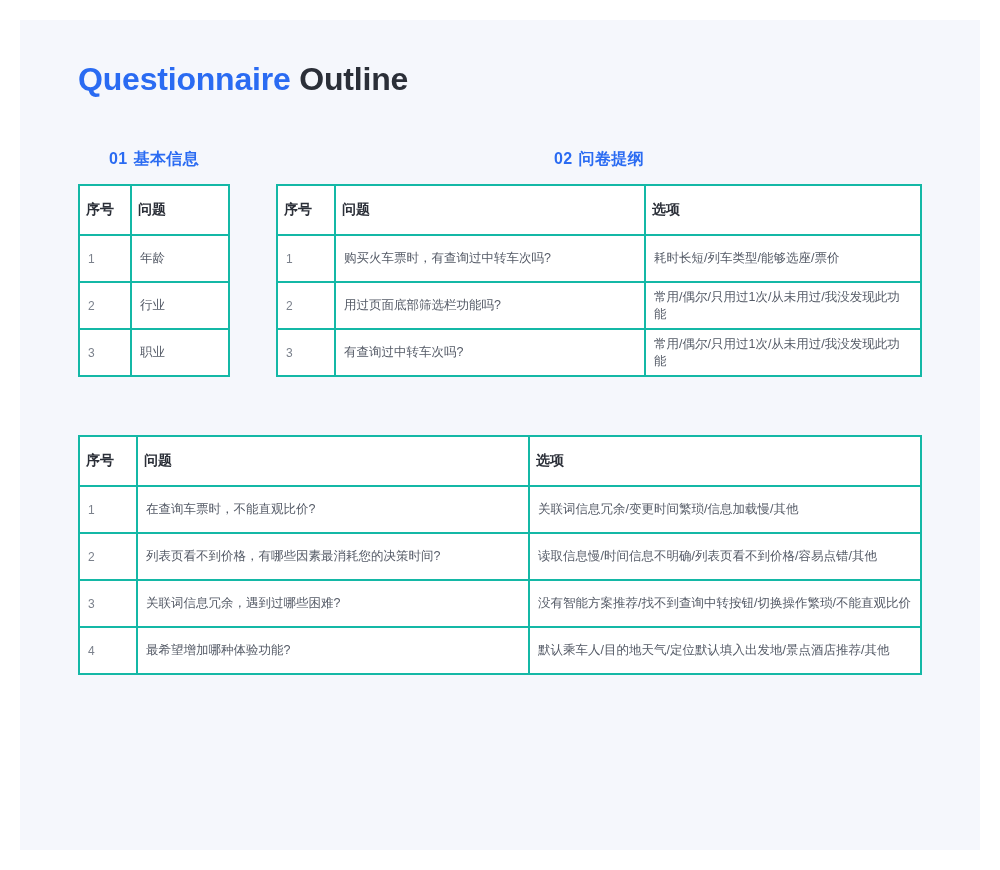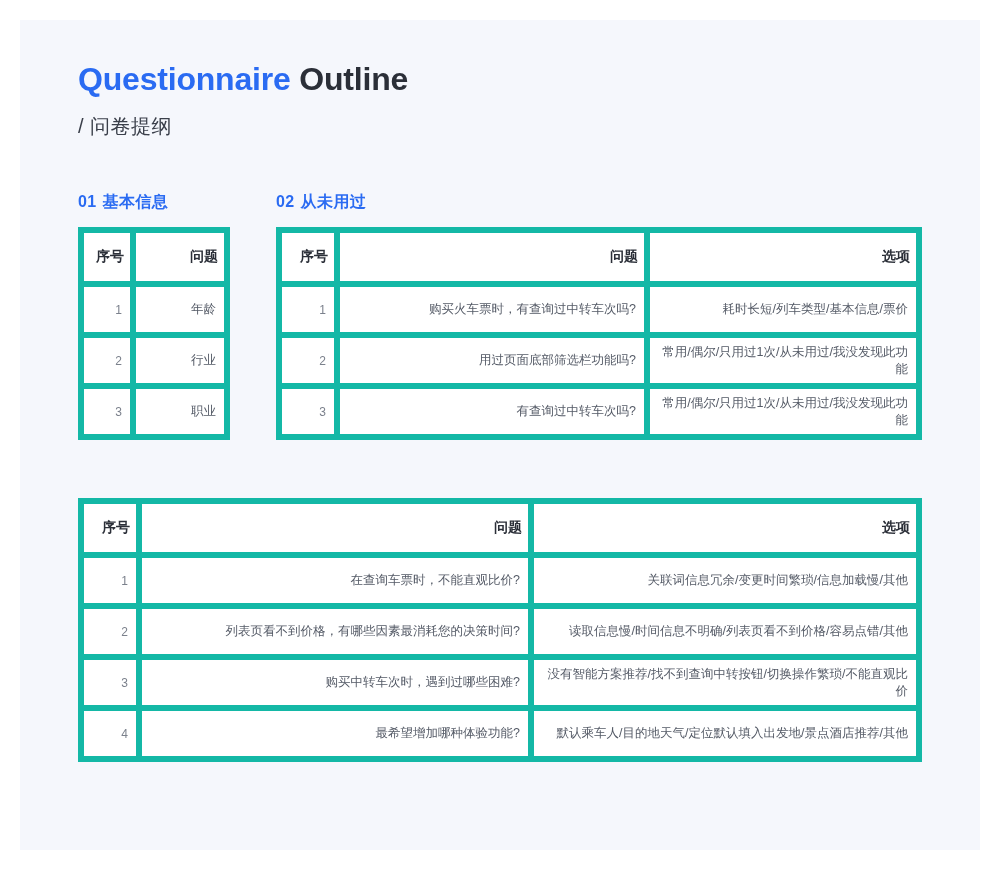--- a/index.html
+++ b/index.html
@@ -46,20 +46,21 @@
   .subtitle .slash {
     color: #3a3f4a;
     margin-right: 6px;
   }
 
   .section-heading {
     color: #2a6bf2;
     font-size: 16px;
     font-weight: bold;
     letter-spacing: 0.4px;
+    text-align: center;
   }
   .section-heading .num {
     margin-right: 6px;
   }
 
   .row-blocks {
     display: flex;
     gap: 46px;
     margin-top: 52px;
   }
@@ -67,22 +68,22 @@
   .block-func  { flex: 1; }
 
   table {
     border-collapse: collapse;
     width: 100%;
     margin-top: 14px;
     background: #ffffff;
     table-layout: fixed;
   }
   th, td {
-    border: 6px solid #14b8a6;
-    text-align: right;
+    border: 2px solid #14b8a6;
+    text-align: left;
     color: #3f4category;
   }
   th {
     background: #ffffff;
     color: #2b2f38;
     font-size: 14px;
     font-weight: bold;
     height: 48px;
     padding: 0 6px;
   }
@@ -107,23 +108,20 @@
 </head>
 <body>
 
 <div class="page">
   <div class="inner">
 
     <h1 class="title">
       <span class="accent">Questionnaire</span><span class="rest"> Outline</span>
     </h1>
 
-    <div class="subtitle">
-      <span class="slash">/</span><span>问卷提纲</span>
-    </div>
 
     <div class="row-blocks">
 
       <div class="block-basic">
         <div class="section-heading">
           <span class="num">01</span><span>基本信息</span>
         </div>
         <table class="tbl-basic">
           <colgroup>
               <col class="c1">
@@ -147,40 +145,40 @@
             <tr>
               <td class="idx">3</td>
               <td>职业</td>
             </tr>
           </tbody>
         </table>
       </div>
 
       <div class="block-func">
         <div class="section-heading">
-          <span class="num">02</span><span>从未用过</span>
+          <span class="num">02</span><span>问卷提纲</span>
         </div>
         <table class="tbl-func">
           <colgroup>
               <col class="c1">
               <col class="c2">
               <col class="c3">
             </colgroup>
           <thead>
             <tr>
               <th>序号</th>
               <th>问题</th>
               <th>选项</th>
             </tr>
           </thead>
           <tbody>
             <tr>
               <td class="idx">1</td>
               <td>购买火车票时，有查询过中转车次吗?</td>
-              <td>耗时长短/列车类型/基本信息/票价</td>
+              <td>耗时长短/列车类型/能够选座/票价</td>
             </tr>
             <tr>
               <td class="idx">2</td>
               <td>用过页面底部筛选栏功能吗?</td>
               <td>常用/偶尔/只用过1次/从未用过/我没发现此功能</td>
             </tr>
             <tr>
               <td class="idx">3</td>
               <td>有查询过中转车次吗?</td>
               <td>常用/偶尔/只用过1次/从未用过/我没发现此功能</td>
@@ -211,21 +209,21 @@
             <td>在查询车票时，不能直观比价?</td>
             <td>关联词信息冗余/变更时间繁琐/信息加载慢/其他</td>
           </tr>
           <tr>
             <td class="idx">2</td>
             <td>列表页看不到价格，有哪些因素最消耗您的决策时间?</td>
             <td>读取信息慢/时间信息不明确/列表页看不到价格/容易点错/其他</td>
           </tr>
           <tr>
             <td class="idx">3</td>
-            <td>购买中转车次时，遇到过哪些困难?</td>
+            <td>关联词信息冗余，遇到过哪些困难?</td>
             <td>没有智能方案推荐/找不到查询中转按钮/切换操作繁琐/不能直观比价</td>
           </tr>
           <tr>
             <td class="idx">4</td>
             <td>最希望增加哪种体验功能?</td>
             <td>默认乘车人/目的地天气/定位默认填入出发地/景点酒店推荐/其他</td>
           </tr>
         </tbody>
       </table>
     </div>

